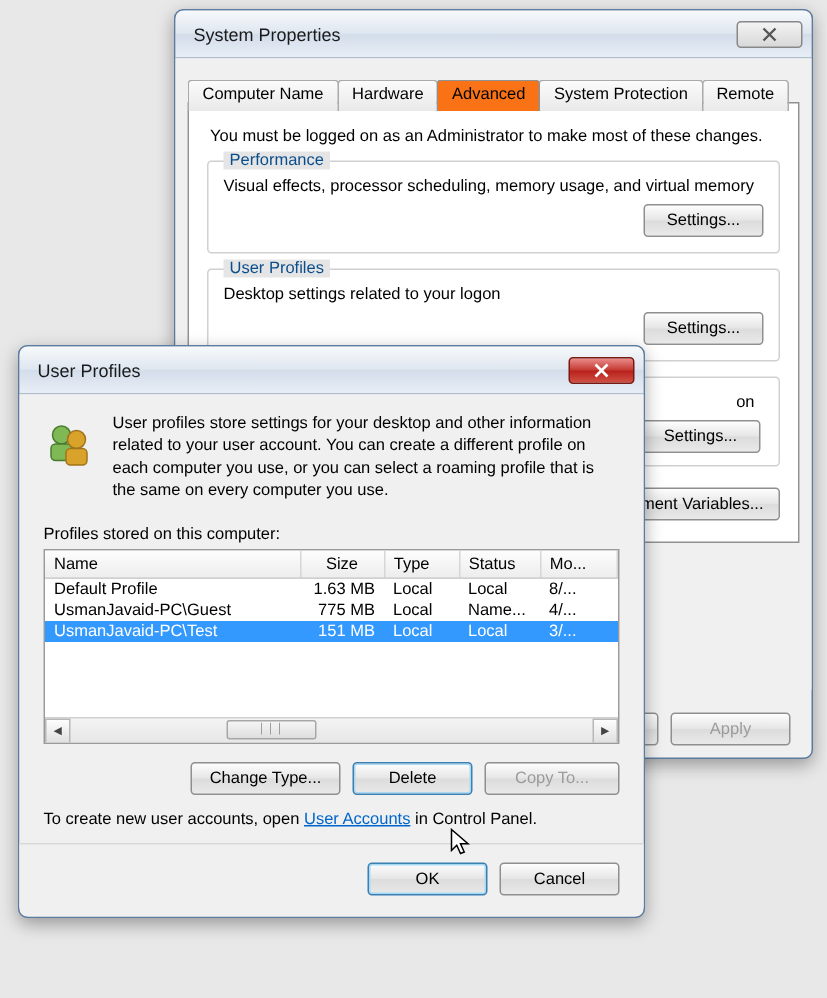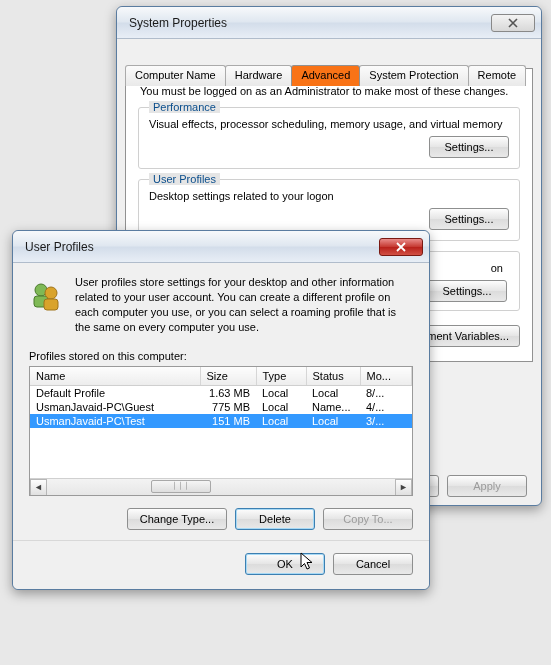--- a/index.html
+++ b/index.html
@@ -53,21 +53,21 @@
     text-shadow: 0 0 2px rgba(0,0,0,.4);
   }
   .content {
     padding: 10px;
     background: #f0f0f0;
     border-radius: 0 0 6px 6px;
   }
   .tabstrip {
     display: flex;
     position: relative;
-    top: 18px;
+    top: 6px;
     z-index: 2;
   }
   .tab {
     padding: 3px 9px 4px;
     border: 1px solid #aaa;
     border-bottom: none;
     background: linear-gradient(to bottom, #fbfbfb, #e9e9e9);
     margin-right: -1px;
     border-radius: 3px 3px 0 0;
     cursor: default;
@@ -292,21 +292,21 @@
         <colgroup>
             <col style="width:170px">
             <col style="width:56px">
             <col style="width:50px">
             <col style="width:54px">
             <col>
           </colgroup>
         <thead>
             <tr id="up-headers">
               <th>Name</th>
-              <th style="text-align: left;">Size</th>
+              <th style="text-align: center;">Size</th>
               <th>Type</th>
               <th>Status</th>
               <th>Mo...</th>
             </tr>
           </thead>
         <tbody id="up-rows">
             <tr>
               <td>Default Profile</td>
               <td style="text-align: right;">1.63 MB</td>
               <td>Local</td>
@@ -339,20 +339,23 @@
         <div class="arrow">►</div>
       </div>
     </div>
 
     <div class="up-btns">
       <button class="btn" style="min-width:100px">Change Type...</button>
       <button class="btn default" style="min-width:80px">Delete</button>
       <button class="btn" disabled="" style="min-width:90px">Copy To...</button>
     </div>
 
+    <div style="margin:8px 0 10px;">
+      <span>To create new user accounts, open </span><span class="link">User Accounts</span><span> in Control Panel.</span>
+    </div>
 
     <div style="border-top:1px solid #d8d8d8;margin:0 -16px;padding:12px 16px 8px;background:#f0f0f0;">
       <div style="display:flex;justify-content:flex-end;gap:8px;">
         <button class="btn default">OK</button>
         <button class="btn">Cancel</button>
       </div>
     </div>
   </div>
 </div>
 

